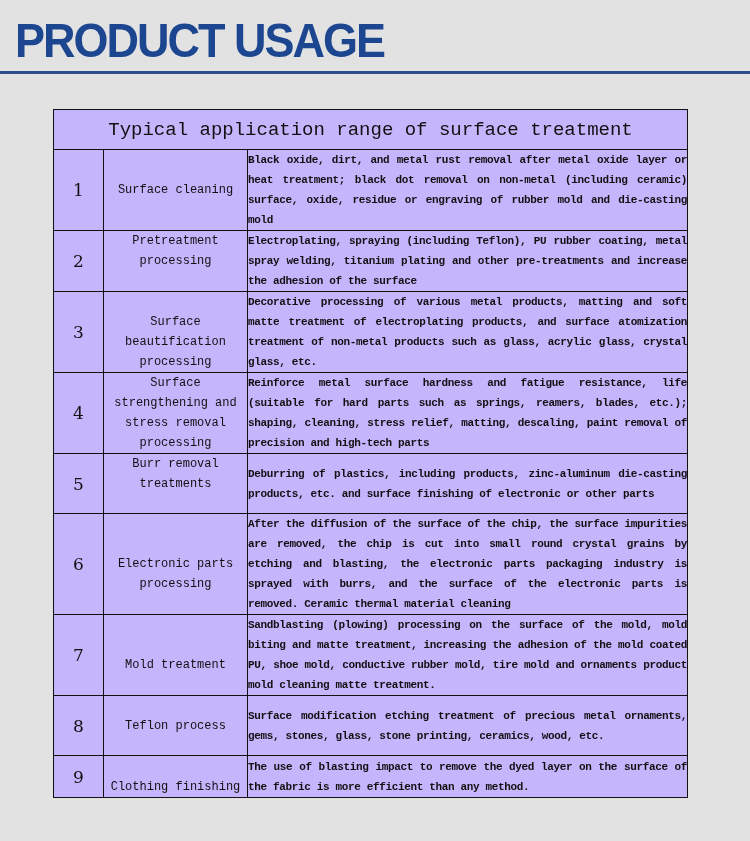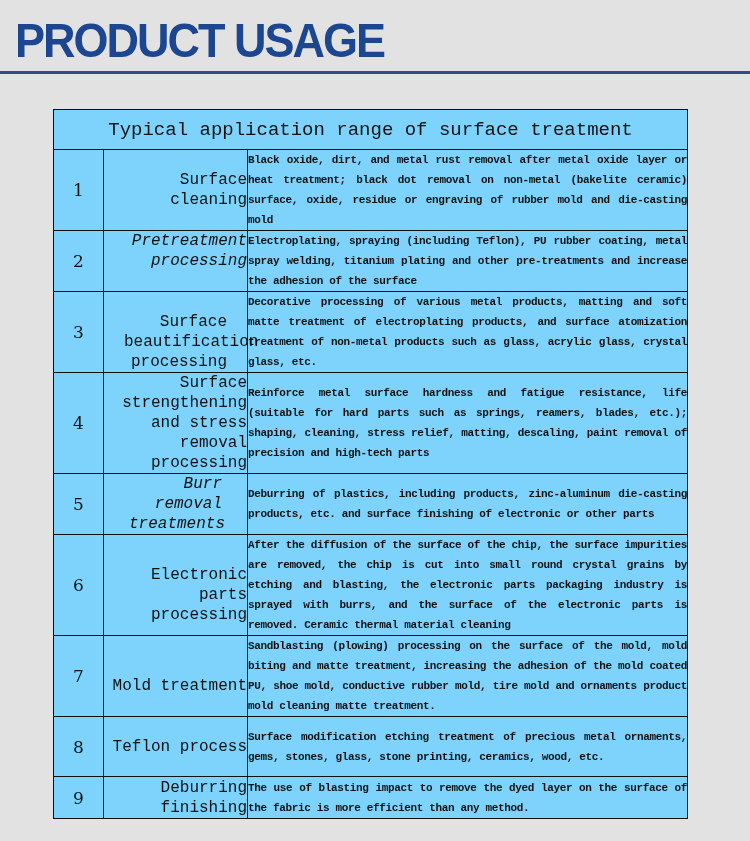--- a/index.html
+++ b/index.html
@@ -28,21 +28,21 @@
     left: 0; top: 71px;
     width: 750px; height: 3px;
     background: #2f4d8c;
   }
   table.usage {
     position: absolute;
     left: 53px; top: 109px;
     width: 634px;
     border-collapse: collapse;
     table-layout: fixed;
-    background: #7dd3fc;
+    background: #c4b5fd;
   }
   table.usage td, table.usage th {
     border: 1px solid #111;
     padding: 0;
     vertical-align: middle;
   }
   .caption-cell {
     height: 39px;
     font-family: "Liberation Mono", monospace;
     font-weight: 400;
@@ -55,36 +55,36 @@
   col.c-desc { width: 440px; }
   td.num {
     font-family: "DejaVu Serif", serif;
     font-size: 17px;
     text-align: center;
     vertical-align: top;
     padding-top: 9px;
   }
   td.name {
     font-family: "Liberation Mono", monospace;
-    font-size: 16px;
-    text-align: right;
+    font-size: 12px;
+    text-align: center;
     line-height: 20px;
     padding: 0 2px;
   }
   td.desc {
     font-family: "Liberation Mono", monospace;
     font-weight: 700;
     font-size: 11px;
     line-height: 20px;
     text-align: justify;
     padding: 0 3px 0 5px;
     letter-spacing: -0.35px;
     vertical-align: top;
   }
-  td.name.valign-top { vertical-align: top; font-style: italic; }
+  td.name.valign-top { vertical-align: top; }
   td.name.valign-bottom { vertical-align: bottom; }
 </style>
 </head>
 <body>
 
 <div class="page-title">PRODUCT USAGE</div>
 <div class="title-rule"></div>
 
 <table class="usage">
   <colgroup>
@@ -93,21 +93,21 @@
       <col class="c-desc">
   </colgroup>
   <tbody>
       <tr>
     <td colspan="3" class="caption-cell">Typical application range of surface treatment</td>
   </tr>
 
   <tr style="height:81px">
     <td class="num">1</td>
     <td class="name">Surface cleaning</td>
-    <td class="desc">Black oxide, dirt, and metal rust removal after metal oxide layer or heat treatment; black dot removal on non-metal (bakelite ceramic) surface, oxide, residue or engraving of rubber mold and die-casting mold</td>
+    <td class="desc">Black oxide, dirt, and metal rust removal after metal oxide layer or heat treatment; black dot removal on non-metal (including ceramic) surface, oxide, residue or engraving of rubber mold and die-casting mold</td>
   </tr>
   <tr style="height:60px">
     <td class="num">2</td>
     <td class="name valign-top">Pretreatment processing</td>
     <td class="desc">Electroplating, spraying (including Teflon), PU rubber coating, metal spray welding, titanium plating and other pre-treatments and increase the adhesion of the surface</td>
   </tr>
   <tr style="height:80px">
     <td class="num">3</td>
     <td class="name valign-bottom" style="padding-left:20px;padding-right:20px">Surface beautification processing</td>
     <td class="desc">Decorative processing of various metal products, matting and soft matte treatment of electroplating products, and surface atomization treatment of non-metal products such as glass, acrylic glass, crystal glass, etc.</td>
@@ -132,17 +132,17 @@
     <td class="name" style="padding-top:20px">Mold treatment</td>
     <td class="desc">Sandblasting (plowing) processing on the surface of the mold, mold biting and matte treatment, increasing the adhesion of the mold coated PU, shoe mold, conductive rubber mold, tire mold and ornaments product mold cleaning matte treatment.</td>
   </tr>
   <tr style="height:60px">
     <td class="num">8</td>
     <td class="name">Teflon process</td>
     <td class="desc">Surface modification etching treatment of precious metal ornaments, gems, stones, glass, stone printing, ceramics, wood, etc.</td>
   </tr>
   <tr style="height:42px">
     <td class="num">9</td>
-    <td class="name valign-bottom">Deburring finishing</td>
+    <td class="name valign-bottom">Clothing finishing</td>
     <td class="desc">The use of blasting impact to remove the dyed layer on the surface of the fabric is more efficient than any method.</td>
   </tr>
 </tbody>
   </table>
 
 </body></html>

